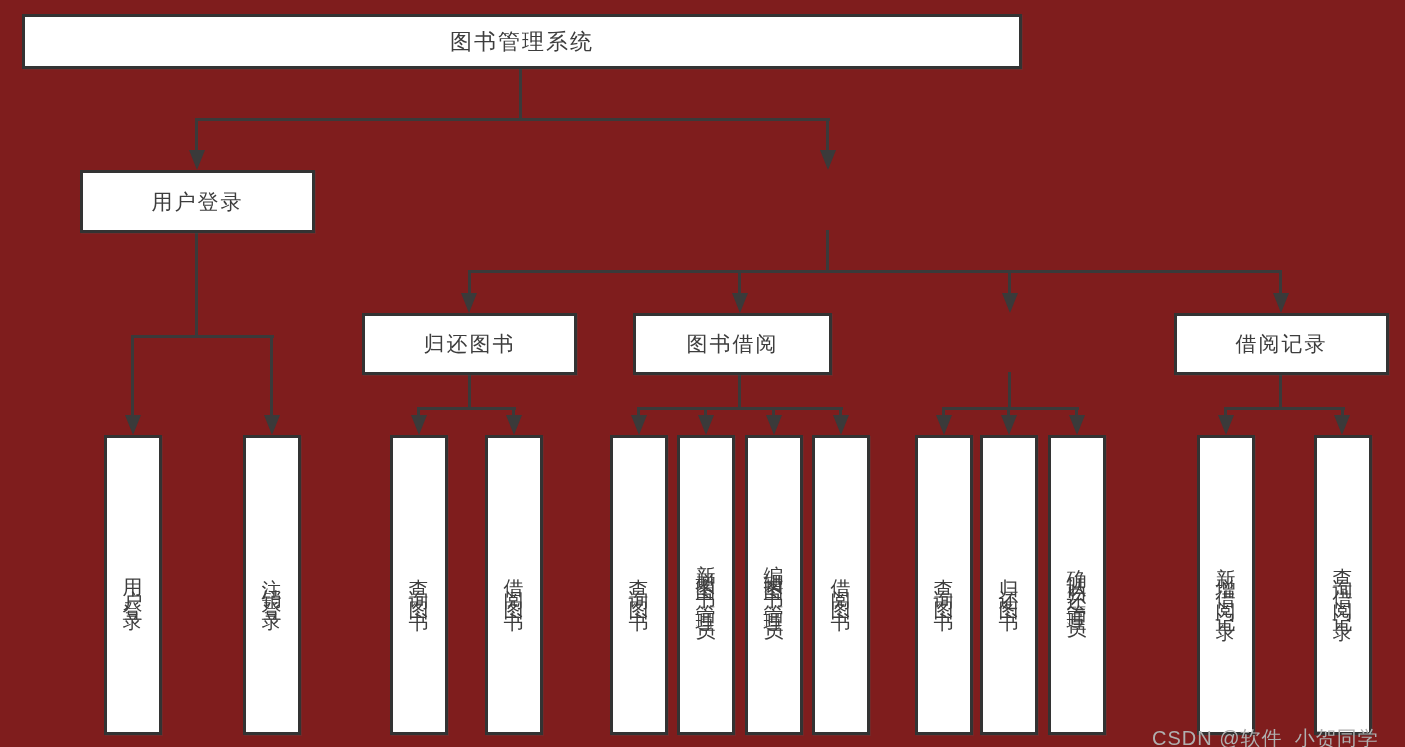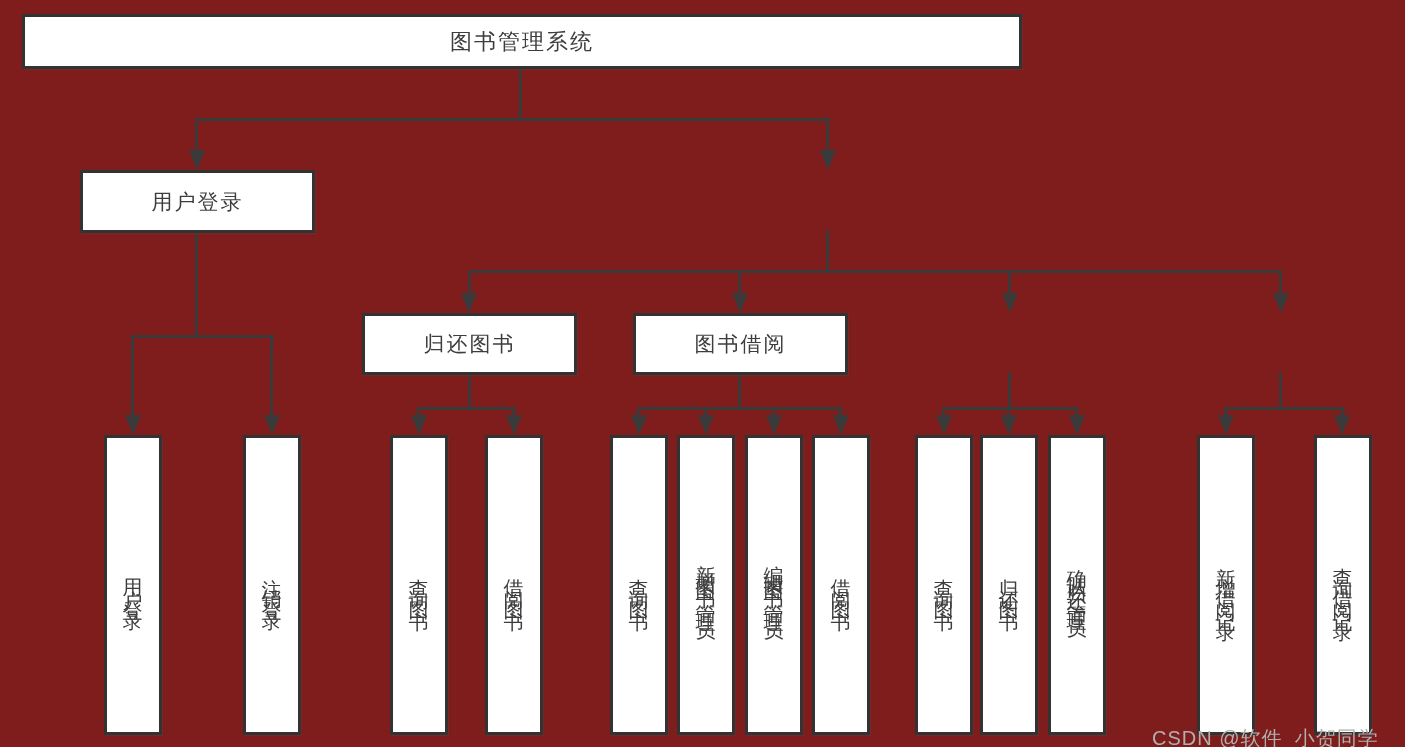--- a/index.html
+++ b/index.html
@@ -123,22 +123,25 @@
     <span>图书管理系统</span>
   </div>
 
   <div class="node h" style="left:80px;top:170px;width:235px;height:63px;">
     <span>用户登录</span>
   </div>
 
   <div class="node h" style="left:362px;top:313px;width:215px;height:62px;">
     <span>归还图书</span>
   </div>
-  <div class="node h" style="left:633px;top:313px;width:215px;height:62px;">
+  <div class="node h" style="left:633px;top:313px;width:199px;height:62px;">
     <span>图书借阅</span>
+  </div>
+  <div class="node h" style="left:1174px;top:313px;width:215px;height:62px;">
+    <span>借阅记录</span>
   </div>
 
   <div class="node v" style="left:104px;top:435px;width:58px;height:300px;">
     <span class="vtext">用户登录</span>
   </div>
   <div class="node v" style="left:243px;top:435px;width:58px;height:300px;">
     <span class="vtext">注销登录</span>
   </div>
 
   <div class="node v" style="left:390px;top:435px;width:58px;height:300px;">

